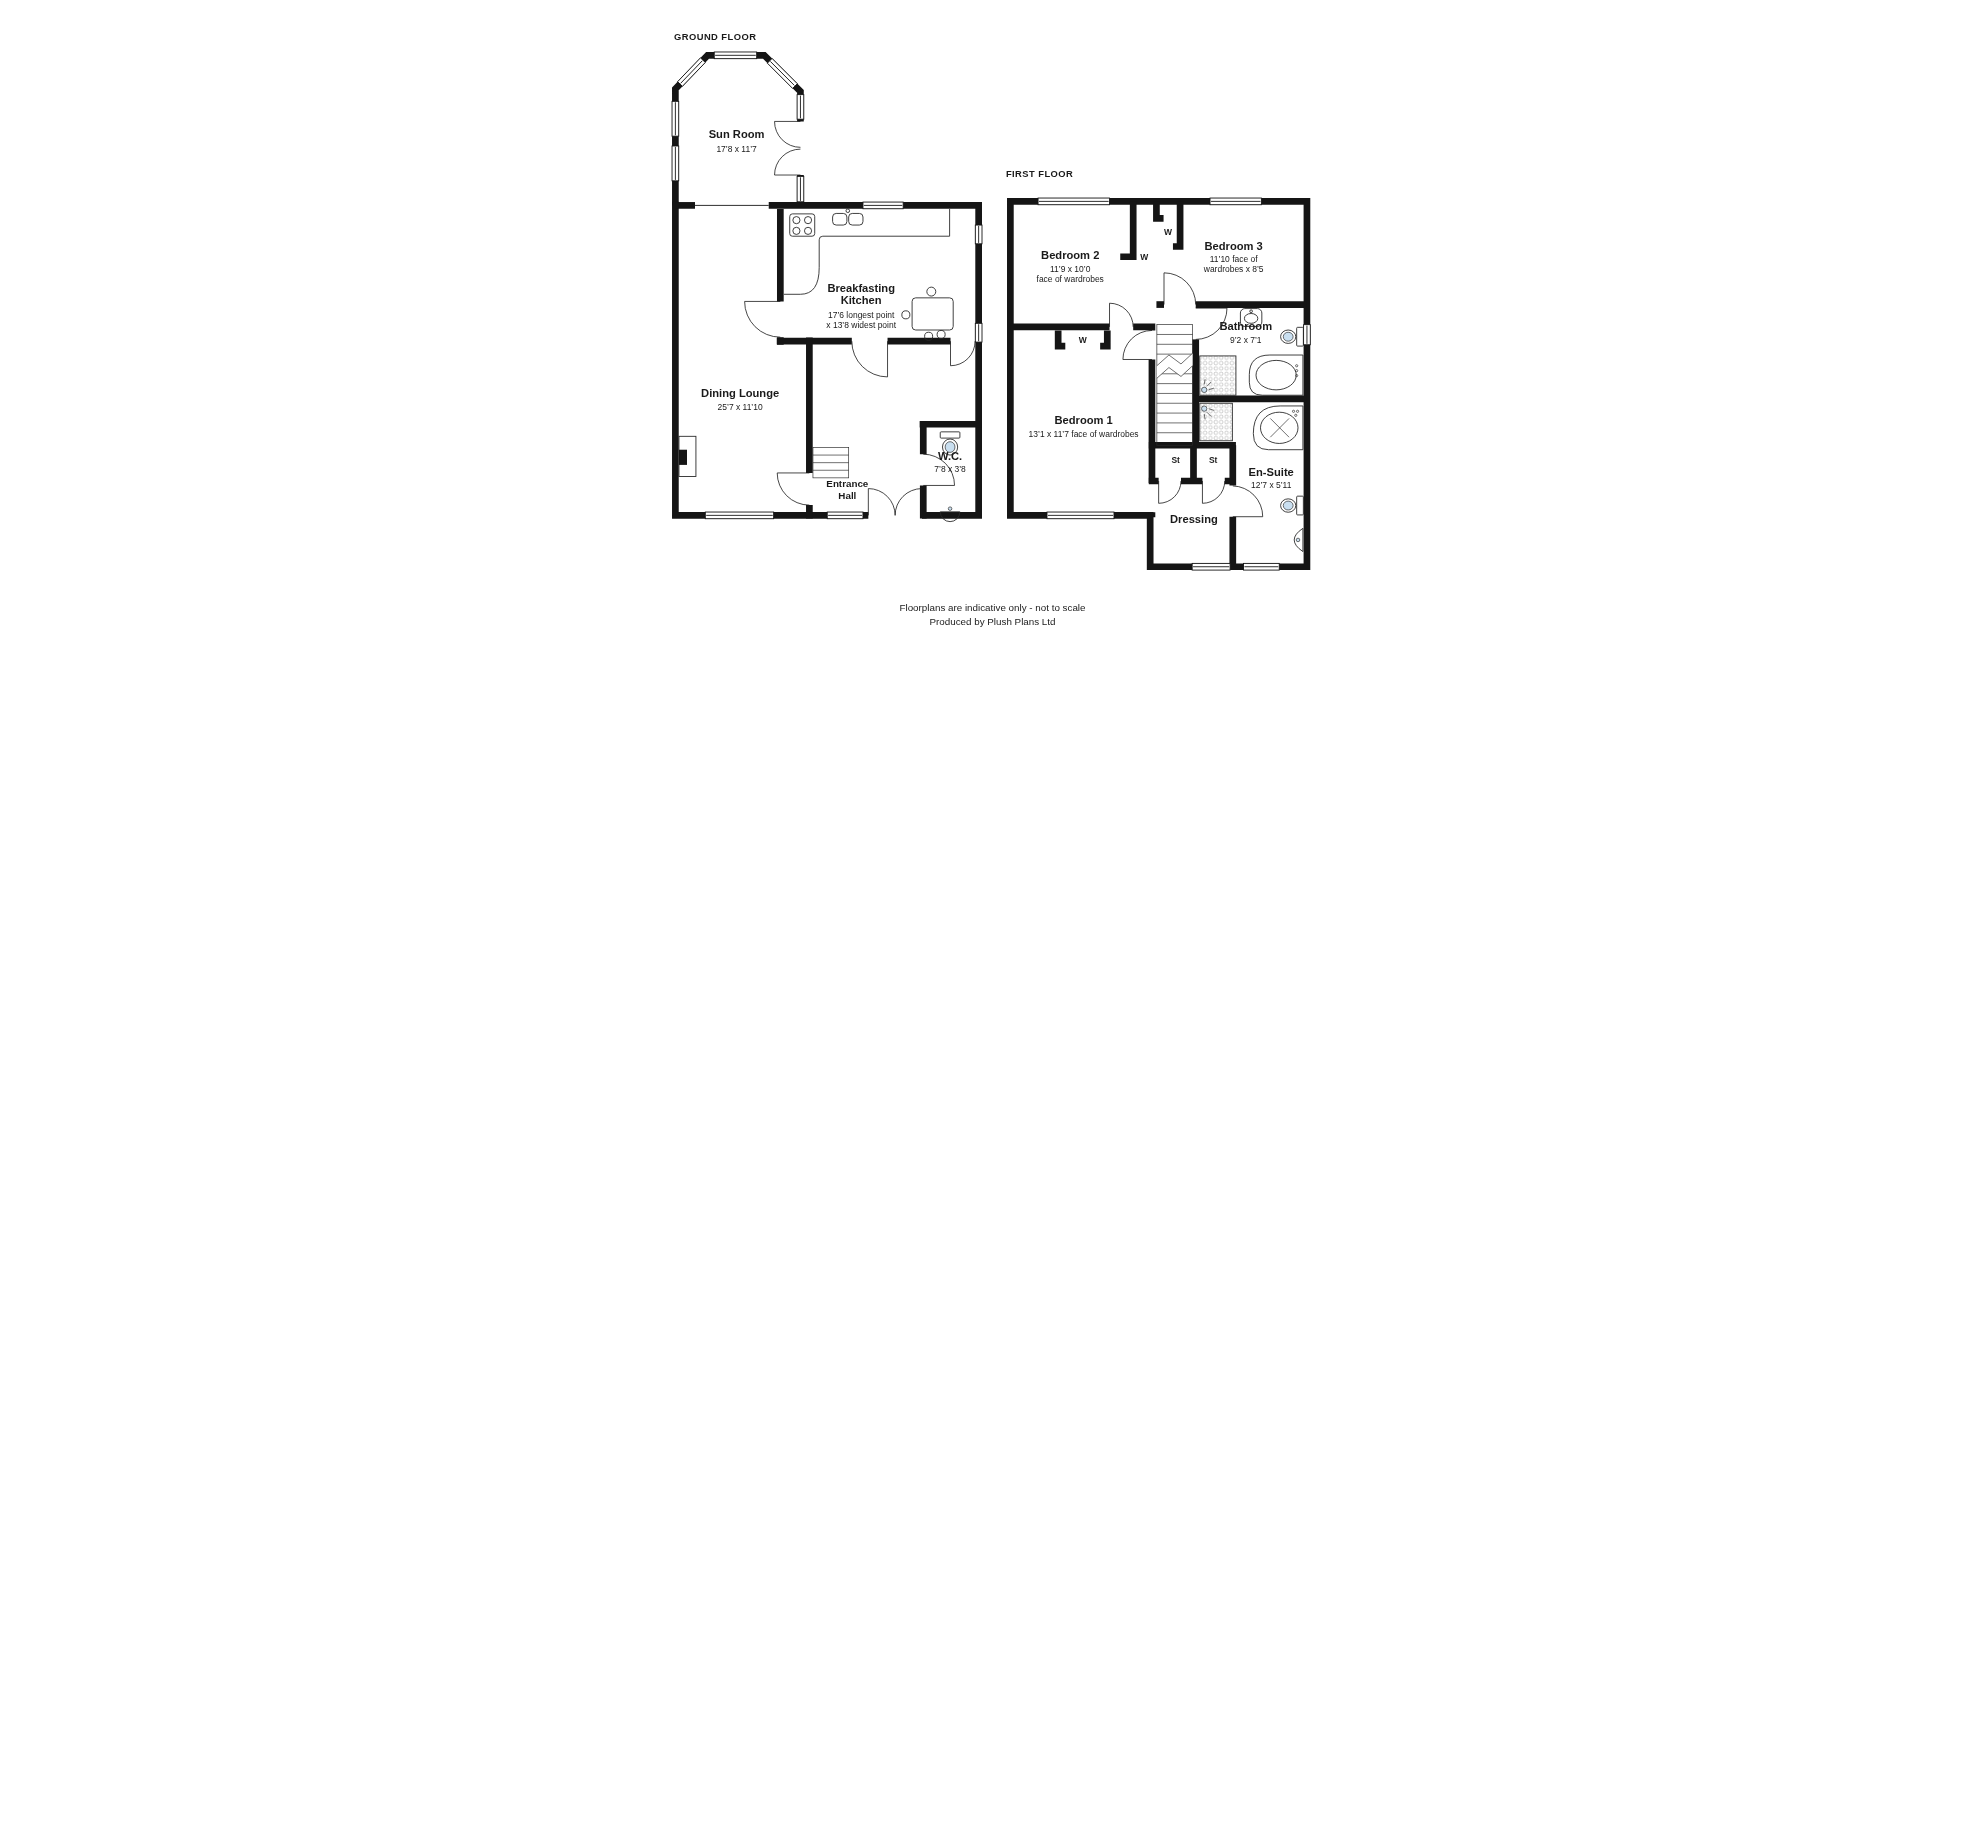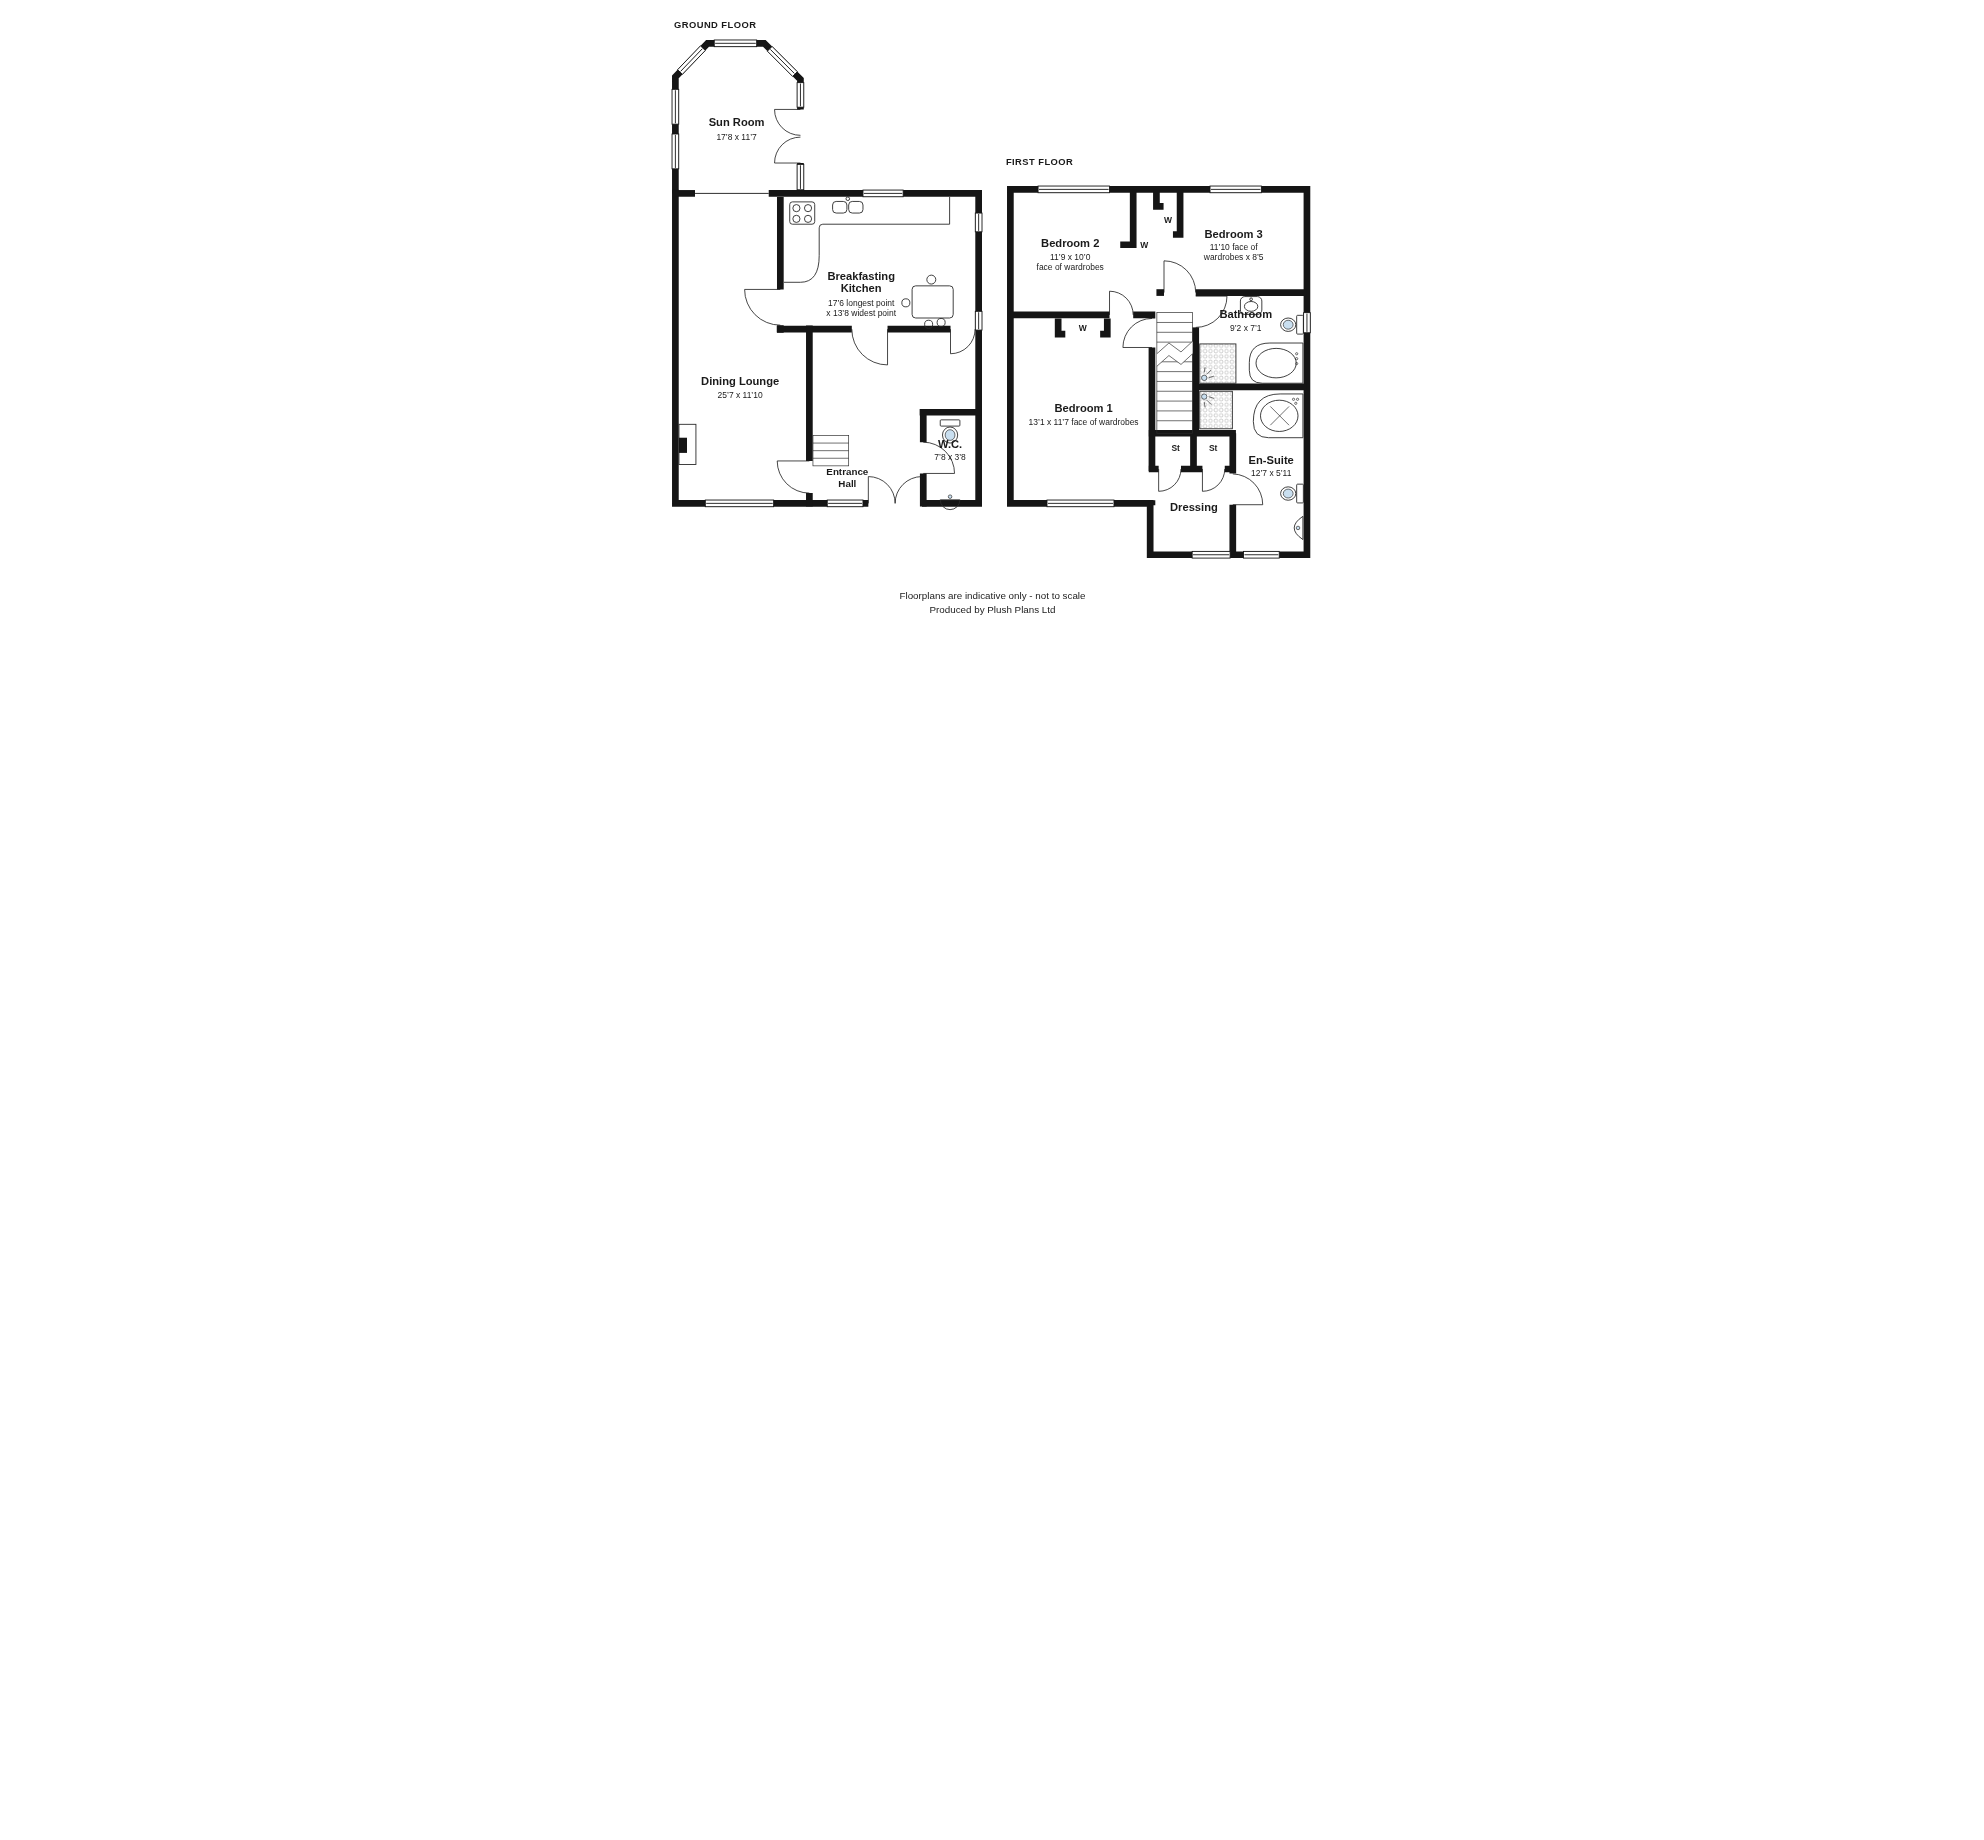--- a/index.html
+++ b/index.html
@@ -1,16 +1,16 @@
 <!DOCTYPE html>
 <html style="font-size:7.1px"><head>
 <meta charset="utf-8">
 <style>
   html,body{margin:0;padding:0;background:#ffffff;}
-  .wrap{width:100%;max-width:695px;margin:0 auto;}
+  .wrap{width:100%;max-width:695px;margin:12px auto;}
   svg{display:block;width:100%;height:auto;background:#fff;}
   .wall{stroke:#151515;stroke-width:15;fill:none;}
   .thinline{stroke:#151515;stroke-width:2;fill:none;}
   .win{fill:#ffffff;stroke:#151515;stroke-width:2;}
   .winline{stroke:#151515;stroke-width:2;fill:none;}
   .door{stroke:#1a1a1a;stroke-width:1.8;fill:none;}
   .fixn{stroke:#2a2a2a;stroke-width:2;fill:none;}
   .fixthin{stroke:#2a2a2a;stroke-width:1.5;fill:none;}
   .bowl{fill:#c9dff0;stroke:#2a2a2a;stroke-width:1.5;}
   .dark{fill:#151515;stroke:none;}

